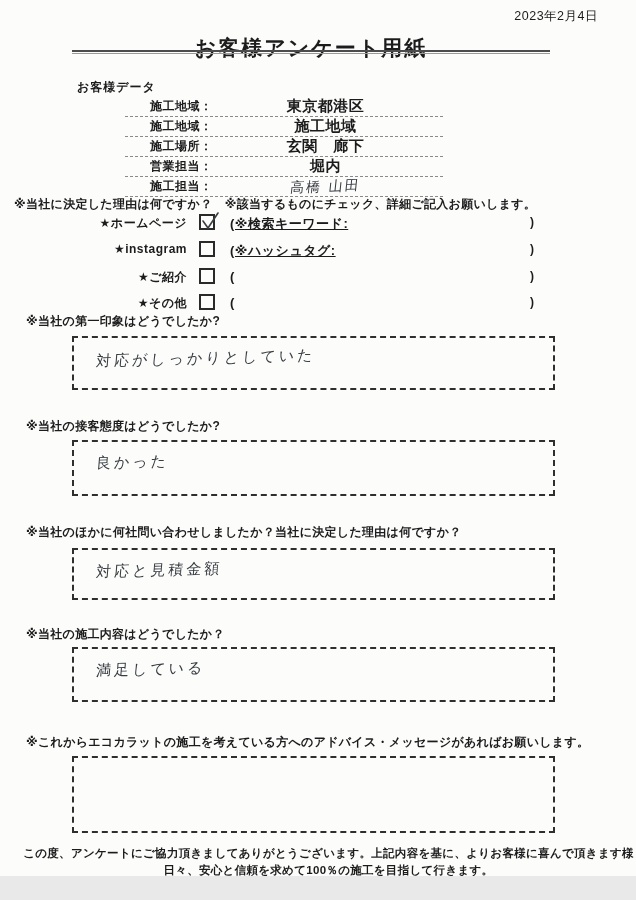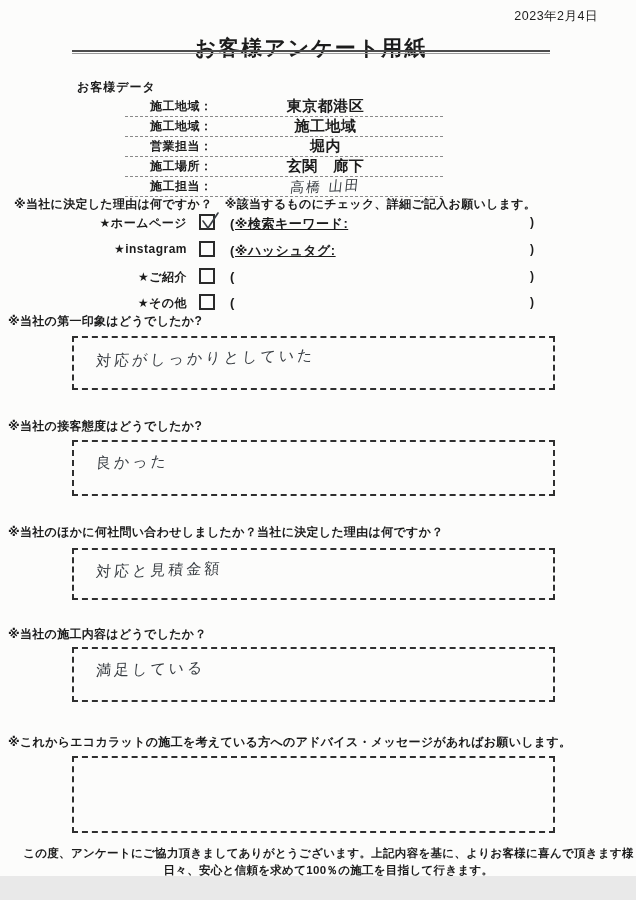--- a/index.html
+++ b/index.html
@@ -28,21 +28,21 @@
   }
   .cvalue.hand{font-size:14px;transform:rotate(-2deg) skewX(-8deg);}
   .instruction{top:196px;left:14px;font-size:12px;font-weight:600;letter-spacing:.3px;}
   .opt-row{left:0;width:636px;height:18px;}
   .opt-label{position:absolute;left:55px;width:132px;text-align:right;font-size:12px;font-weight:600;top:1px;letter-spacing:.5px;}
   .checkbox{position:absolute;left:199px;top:0;width:16px;height:16px;border:2px solid #2a2a2a;background:var(--paper);}
   .tick{position:absolute;left:-1px;top:-7px;overflow:visible;}
   .opt-prefix{position:absolute;left:230px;top:1px;font-size:13px;font-weight:600;letter-spacing:.5px;text-decoration:underline;}
   .opt-suffix{position:absolute;left:530px;top:1px;font-size:12px;font-weight:600;}
   .r0{top:214px}.r1{top:241px}.r2{top:268px}.r3{top:294px}
-  .q-label{left:8px;font-size:12px;font-weight:600;letter-spacing:.3px;}
+  .q-label{left:26px;font-size:12px;font-weight:600;letter-spacing:.3px;}
   .q0{top:313px}.q1{top:418px}.q2{top:524px}.q3{top:626px}.q4{top:734px}
   .answer-box{left:72px;width:483px;border:2px dashed var(--boxdash);padding:11px 14px 0 22px;}
   .b0{top:336px;height:54px}.b1{top:440px;height:56px}.b2{top:548px;height:52px}.b3{top:647px;height:55px}.b4{top:756px;height:77px}
   .answer-box .hand{font-size:15px;letter-spacing:3px;}
   .footer{top:845px;left:0;width:636px;text-align:center;font-size:11.5px;font-weight:600;line-height:17px;letter-spacing:.3px;padding-left:21px;}
   .scan-line{top:891px;left:0;width:636px;height:1px;background:#ccd1d5;}
 </style>
 </head>
 <body>
 
@@ -57,26 +57,26 @@
   <div class="abs cust-table">
     <div class="crow">
       <span class="clabel">施工地域：</span>
       <span class="cvalue">東京都港区</span>
     </div>
     <div class="crow">
       <span class="clabel">施工地域：</span>
       <span class="cvalue">施工地域</span>
     </div>
     <div class="crow">
+      <span class="clabel">施工場所：</span>
+      <span class="cvalue">玄関　廊下</span>
+    </div>
+    <div class="crow">
       <span class="clabel">営業担当：</span>
       <span class="cvalue">堀内</span>
-    </div>
-    <div class="crow">
-      <span class="clabel">施工場所：</span>
-      <span class="cvalue">玄関　廊下</span>
     </div>
     <div class="crow">
       <span class="clabel">施工担当：</span>
       <span class="cvalue hand">高橋 山田</span>
     </div>
   </div>
 
   <div class="abs instruction">※当社に決定した理由は何ですか？　※該当するものにチェック、詳細ご記入お願いします。</div>
 
   <div class="abs opt-row r0">

